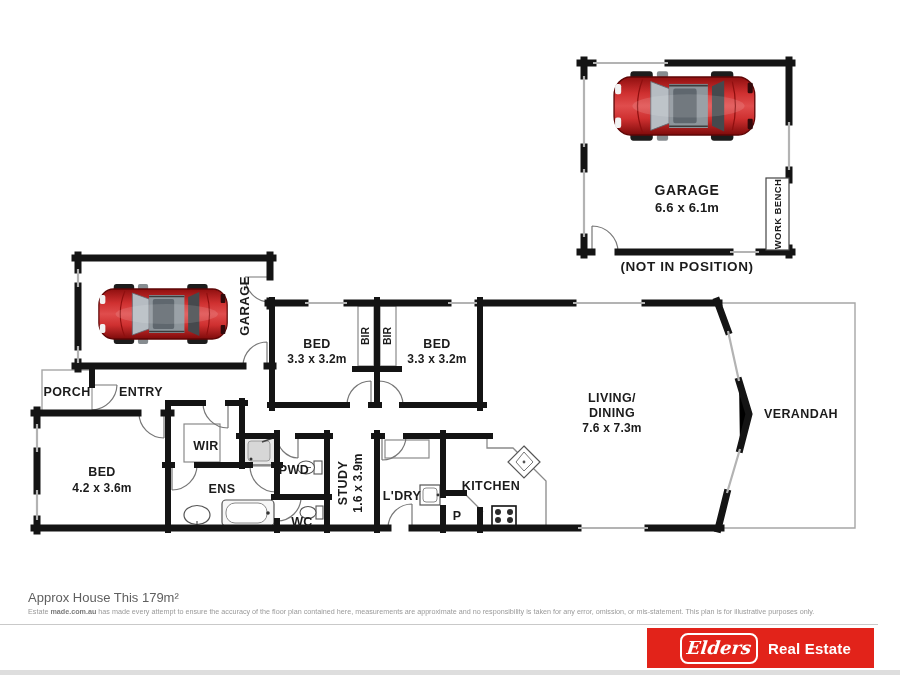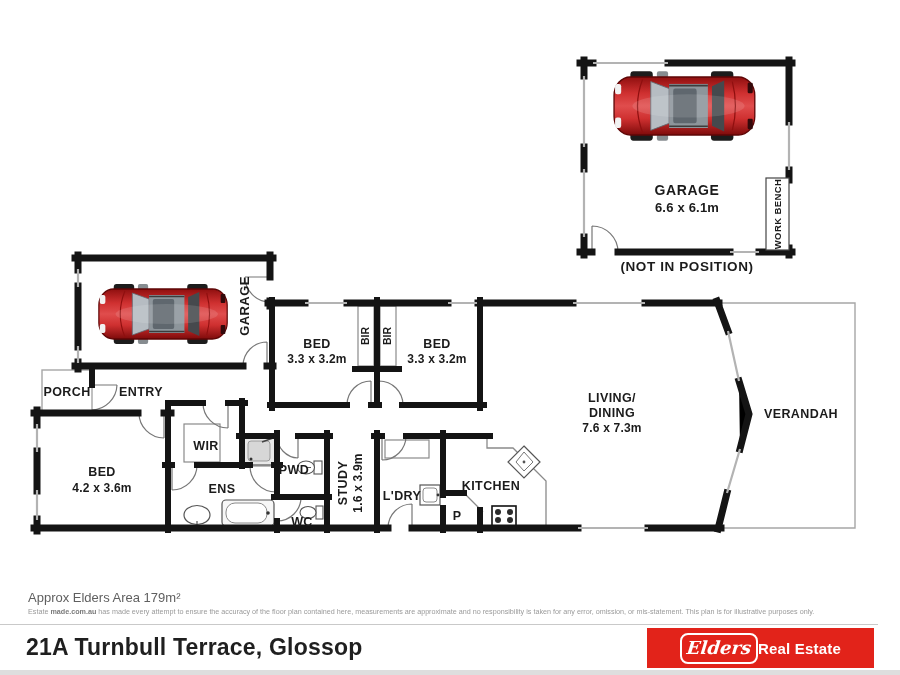--- a/index.html
+++ b/index.html
@@ -18,21 +18,21 @@
   .footer-disclaimer b{color:#7a7a7a;}
   .footer-rule{position:absolute;left:0;top:624px;width:878px;height:1px;background:#c9c9c9;}
   .address{position:absolute;left:26px;top:634px;font-size:23px;font-weight:bold;color:#1f1f1f;
         letter-spacing:.2px;}
   .elders-bar{position:absolute;left:647px;top:628px;width:227px;height:40px;background:#e2231a;
         display:flex;align-items:center;}
   .elders-badge{margin-left:33px;width:74px;height:27px;border:2.5px solid #fff;border-radius:8px;
         display:flex;align-items:center;justify-content:center;background:#e2231a;}
   .elders-badge span{color:#fff;font-family:"DejaVu Serif","Liberation Serif",serif;
         font-style:italic;font-weight:bold;font-size:18px;line-height:1;transform:skewX(-6deg);}
-  .elders-tagline{color:#fff;font-weight:bold;font-size:15px;letter-spacing:.2px;}
+  .elders-tagline{color:#fff;font-weight:bold;font-size:15px;margin-left:10px;letter-spacing:.2px;}
   .bottom-strip{position:absolute;left:0;top:670px;width:900px;height:5px;background:#dedede;}
 </style>
 </head>
 <body>
 
 <div class="page">
 
 <svg class="plan-svg" width="900" height="588" viewBox="0 0 900 588">
   <defs>
     <linearGradient id="carRed" x1="0" y1="0" x2="0" y2="1">
@@ -224,24 +224,23 @@
     <text class="room-label" x="294" y="474">PWD</text>
     <text class="room-label" x="302" y="526">WC</text>
     <text class="room-label" x="347" y="483" transform="rotate(-90 347 483)">STUDY</text>
     <text class="room-dims" x="362" y="483" transform="rotate(-90 362 483)">1.6 x 3.9m</text>
     <text class="room-label" x="402" y="500">L'DRY</text>
     <text class="room-label" x="457" y="520">P</text>
     <text class="room-label" x="491" y="490">KITCHEN</text>
   </g>
 </svg>
 
-<div class="footer-area">Approx Elders Area 179m²</div>
+<div class="footer-area">Approx House This 179m²</div>
 <div class="footer-disclaimer"><span>Estate </span><b>made.com.au</b><span> has made every attempt to ensure the accuracy of the floor plan contained here, measurements are approximate and no responsibility is taken for any error, omission, or mis-statement. This plan is for illustrative purposes only.</span></div>
 <div class="footer-rule"></div>
-<div class="address">21A Turnbull Terrace, Glossop</div>
 <div class="elders-bar">
   <div class="elders-badge">
     <span>Elders</span>
   </div>
   <span class="elders-tagline">Real Estate</span>
 </div>
 <div class="bottom-strip"></div>
 
 </div>
 

